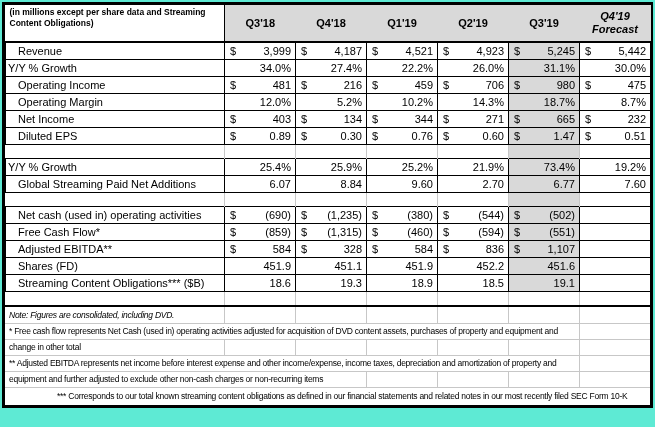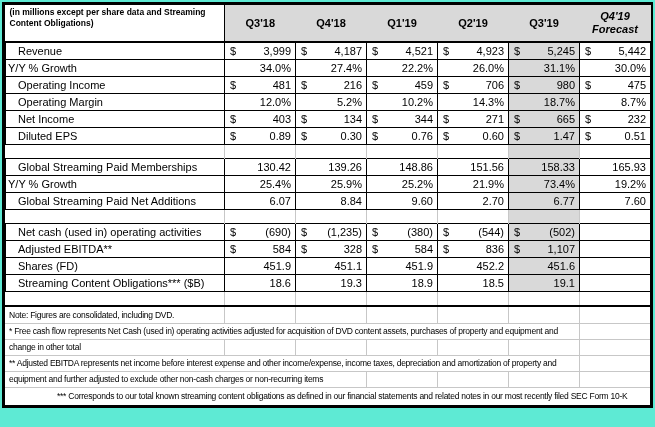--- a/index.html
+++ b/index.html
@@ -34,21 +34,21 @@
   #fnblock { position:relative; font-size:8.5px; letter-spacing:-0.25px;
     background-image:
       linear-gradient(#c7c7c7,#c7c7c7), linear-gradient(#c7c7c7,#c7c7c7),
       linear-gradient(#c7c7c7,#c7c7c7), linear-gradient(#c7c7c7,#c7c7c7),
       linear-gradient(#c7c7c7,#c7c7c7), linear-gradient(#c7c7c7,#c7c7c7);
     background-position:219px 0, 290px 0, 361px 0, 432px 0, 503px 0, 574px 0;
     background-size:1px 100%, 1px 100%, 1px 100%, 1px 100%, 1px 100%, 1px 100%;
     background-repeat:no-repeat; }
   .fspacer { height:13px; }
   .fnrow { height:15px; line-height:15px; border-bottom:1px solid #c7c7c7; white-space:nowrap; }
-  .fnrow.note { border-top:2px solid #000; height:16px; line-height:16px; }
+  .fnrow.note { border-top:2px solid #000; height:16px; line-height:16px;font-style:italic; }
   .fnrow:last-child { border-bottom:none; height:17px; line-height:17px;margin-left:48px; }
   .fntext { display:inline-block; background:#fff; padding:0 3px 0 4px; }
 </style>
 </head>
 <body>
 
 <div class="stage">
   <div class="wrap">
     <table class="fin">
       <colgroup>
@@ -140,29 +140,20 @@
           <tr class="spc">
             <td></td>
             <td></td>
             <td></td>
             <td></td>
             <td></td>
             <td class="hl"></td>
             <td></td>
           </tr>
           <tr>
-            <td class="lbl">Global Streaming Paid Memberships</td>
-            <td class="val"><span class="num">130.42</span></td>
-            <td class="val"><span class="num">139.26</span></td>
-            <td class="val"><span class="num">148.86</span></td>
-            <td class="val"><span class="num">151.56</span></td>
-            <td class="val hl"><span class="num">158.33</span></td>
-            <td class="val"><span class="num">165.93</span></td>
-          </tr>
-          <tr>
             <td class="lbl ind">Y/Y % Growth</td>
             <td class="val"><span class="num">25.4%</span></td>
             <td class="val"><span class="num">25.9%</span></td>
             <td class="val"><span class="num">25.2%</span></td>
             <td class="val"><span class="num">21.9%</span></td>
             <td class="val hl"><span class="num">73.4%</span></td>
             <td class="val"><span class="num">19.2%</span></td>
           </tr>
           <tr>
             <td class="lbl">Global Streaming Paid Net Additions</td>
@@ -182,20 +173,29 @@
             <td class="hl"></td>
             <td></td>
           </tr>
           <tr>
             <td class="lbl">Net cash (used in) operating activities</td>
             <td class="val"><span class="cur">$</span><span class="num">(690)</span></td>
             <td class="val"><span class="cur">$</span><span class="num">(1,235)</span></td>
             <td class="val"><span class="cur">$</span><span class="num">(380)</span></td>
             <td class="val"><span class="cur">$</span><span class="num">(544)</span></td>
             <td class="val hl"><span class="cur">$</span><span class="num">(502)</span></td>
+            <td class="val"></td>
+          </tr>
+          <tr>
+            <td class="lbl">Free Cash Flow*</td>
+            <td class="val"><span class="cur">$</span><span class="num">(859)</span></td>
+            <td class="val"><span class="cur">$</span><span class="num">(1,315)</span></td>
+            <td class="val"><span class="cur">$</span><span class="num">(460)</span></td>
+            <td class="val"><span class="cur">$</span><span class="num">(594)</span></td>
+            <td class="val hl"><span class="cur">$</span><span class="num">(551)</span></td>
             <td class="val"></td>
           </tr>
           <tr>
             <td class="lbl">Adjusted EBITDA**</td>
             <td class="val"><span class="cur">$</span><span class="num">584</span></td>
             <td class="val"><span class="cur">$</span><span class="num">328</span></td>
             <td class="val"><span class="cur">$</span><span class="num">584</span></td>
             <td class="val"><span class="cur">$</span><span class="num">836</span></td>
             <td class="val hl"><span class="cur">$</span><span class="num">1,107</span></td>
             <td class="val"></td>

